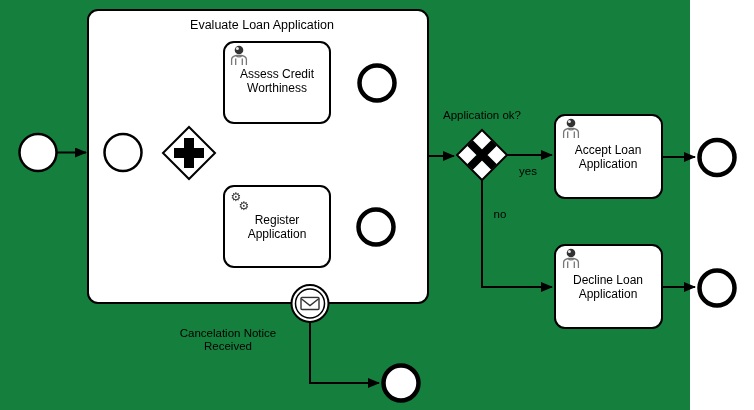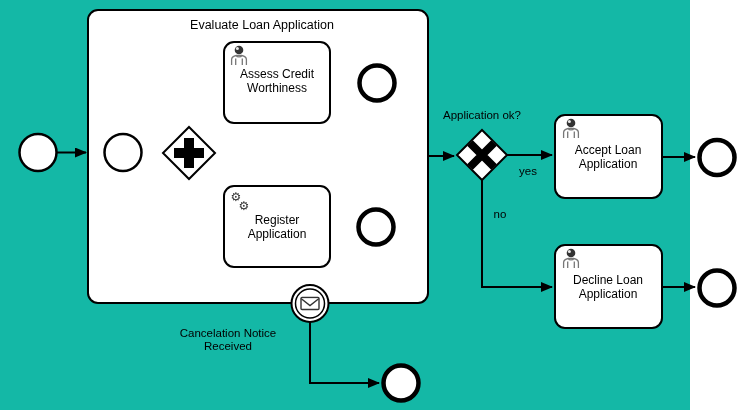--- a/index.html
+++ b/index.html
@@ -1,16 +1,16 @@
 <!DOCTYPE html>
 <html style="--stroke: #000000; --shape-fill: #ffffff; --icon-dark: #333333; --icon-gray: #777777;"><head>
 <meta charset="utf-8">
 <style>
   html,body { margin:0; padding:0; background:#ffffff; }
-  .stage { width:690px; height:410px; position:relative; background:#14b8a6; }
+  .stage { width:690px; height:410px; position:relative; background:#15803d; }
   svg { display:block; }
   .flow { fill:none; stroke:var(--stroke,#000); stroke-width:2px; }
   .shape { fill:var(--shape-fill,#fff); stroke:var(--stroke,#000); stroke-width:2px; }
   .start-event { stroke-width:2.5px; }
   .end-event { stroke-width:4.5px; }
   .inner-ring { stroke-width:1.5px; }
   .plus-symbol { stroke:var(--stroke,#000); stroke-width:10px; fill:none; }
   .x-symbol { stroke:var(--stroke,#000); stroke-width:8px; fill:none; stroke-linecap:butt; }
   text { font-family:"Liberation Sans","DejaVu Sans",sans-serif; font-size:12px; fill:#000; }
   .mid { text-anchor:middle; }

